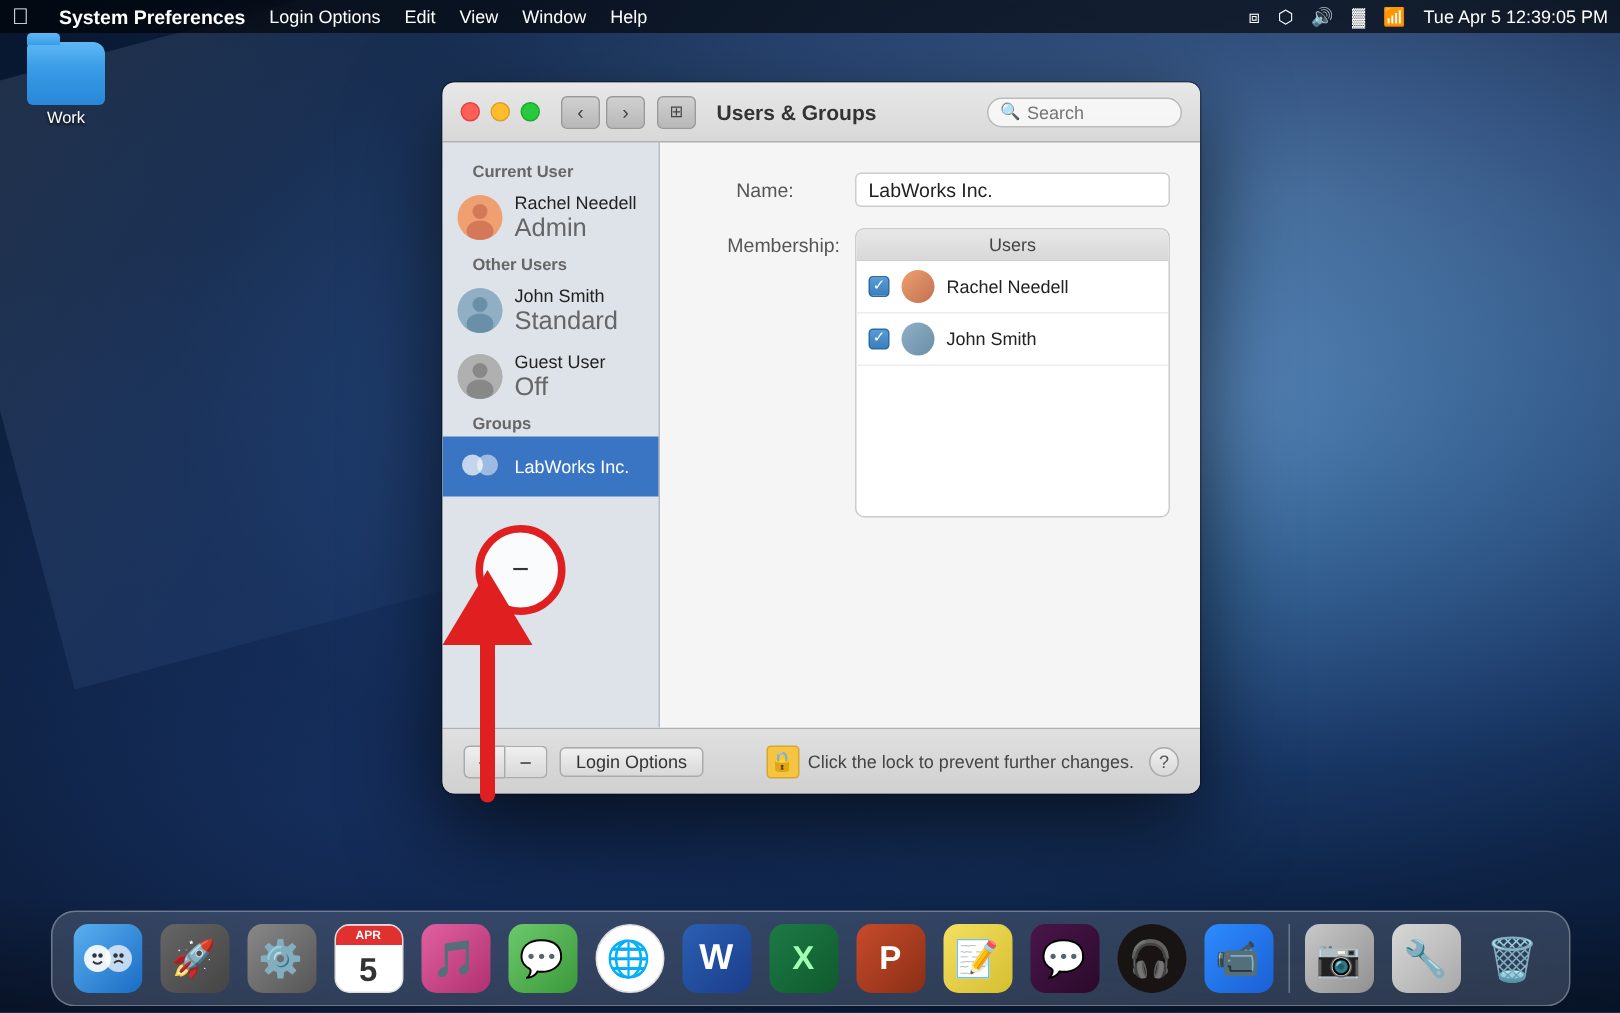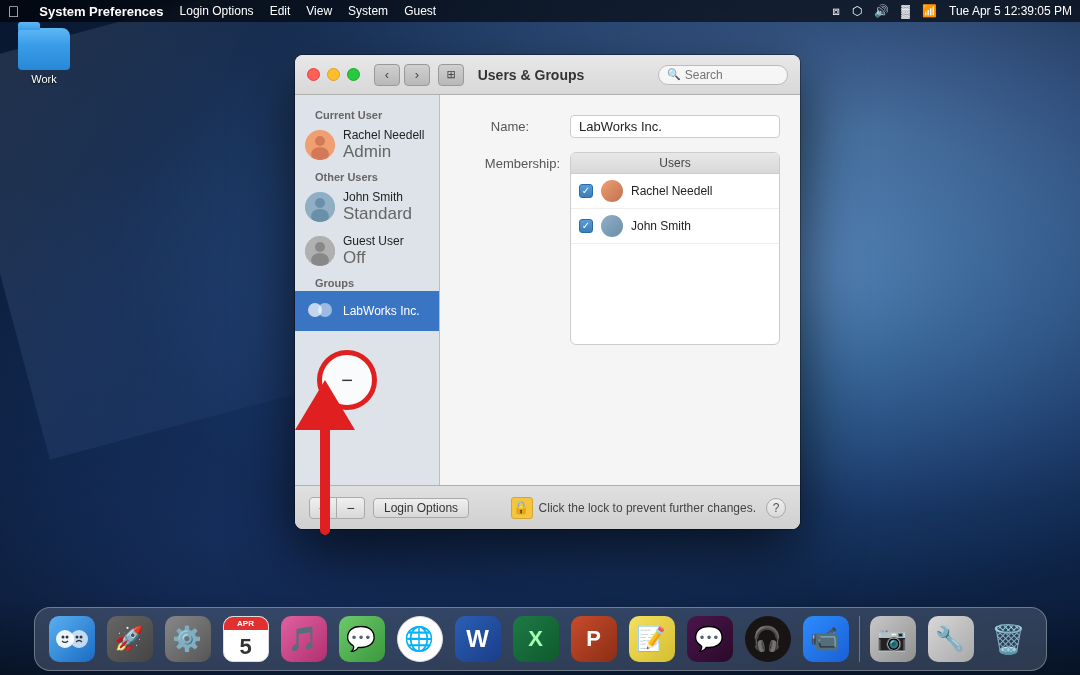--- a/index.html
+++ b/index.html
@@ -510,22 +510,22 @@
 
 <div class="desktop-bg"></div>
 
 <div class="menubar">
   <div class="menubar-left">
     <span class="apple-logo"></span>
     <span class="menubar-title">System Preferences</span>
     <span class="menubar-menu" style="font-size:12px">Login Options</span>
     <span class="menubar-menu" style="font-size:12px">Edit</span>
     <span class="menubar-menu" style="font-size:12px">View</span>
-    <span class="menubar-menu" style="font-size:12px">System</span>
-    <span class="menubar-menu" style="font-size:12px">Guest</span>
+    <span class="menubar-menu" style="font-size:12px">Window</span>
+    <span class="menubar-menu" style="font-size:12px">Help</span>
   </div>
   <div class="menubar-right">
     <span>⧈</span>
     <span>⬡</span>
     <span>🔊</span>
     <span>▓</span>
     <span>📶</span>
     <span>Tue Apr 5  12:39:05 PM</span>
   </div>
 </div>

